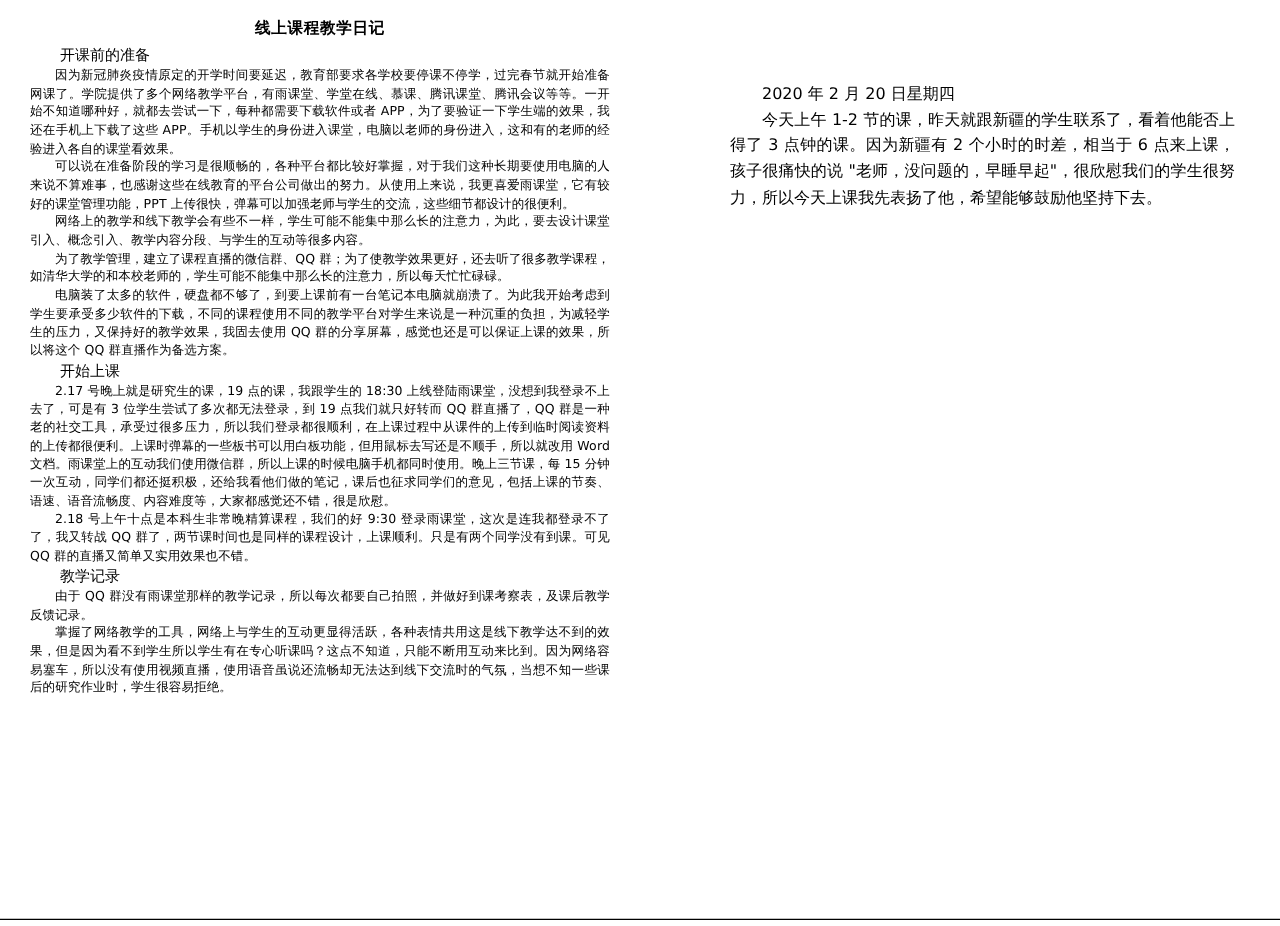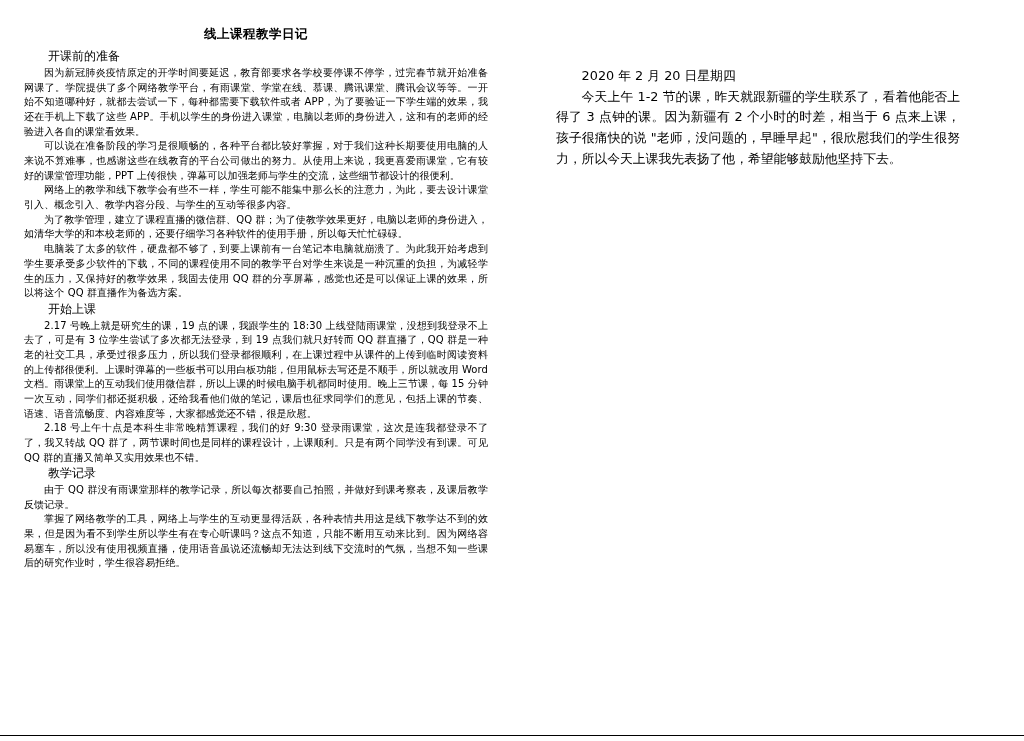--- a/index.html
+++ b/index.html
@@ -16,29 +16,29 @@
     overflow: hidden;
   }
   .page {
     position: absolute;
     inset: 0;
     background: #ffffff;
   }
   .left-col {
     position: absolute;
     left: 0px;
-    top: 16px;
+    top: 4px;
     width: 512px;
     height: 544px;
     box-sizing: border-box;
     padding: 10px 24px 0 24px;
   }
   .right-col {
     position: absolute;
-    left: 484px;
+    left: 512px;
     top: 0px;
     width: 512px;
     height: 549px;
     box-sizing: border-box;
     padding: 66px 36px 0 72px;
   }
   .doc-title {
     text-align: center;
     font-size: 12.5px;
     font-weight: bold;
@@ -103,21 +103,21 @@
 <body>
 
 <div class="page">
 
   <div class="left-col">
     <div class="doc-title">线上课程教学日记</div>
     <p class="heading-line indent0">开课前的准备</p>
     <p class="para indent2">因为新冠肺炎疫情原定的开学时间要延迟，教育部要求各学校要停课不停学，过完春节就开始准备网课了。学院提供了多个网络教学平台，有雨课堂、学堂在线、慕课、腾讯课堂、腾讯会议等等。一开始不知道哪种好，就都去尝试一下，每种都需要下载软件或者 APP，为了要验证一下学生端的效果，我还在手机上下载了这些 APP。手机以学生的身份进入课堂，电脑以老师的身份进入，这和有的老师的经验进入各自的课堂看效果。</p>
     <p class="para indent2">可以说在准备阶段的学习是很顺畅的，各种平台都比较好掌握，对于我们这种长期要使用电脑的人来说不算难事，也感谢这些在线教育的平台公司做出的努力。从使用上来说，我更喜爱雨课堂，它有较好的课堂管理功能，PPT 上传很快，弹幕可以加强老师与学生的交流，这些细节都设计的很便利。</p>
     <p class="para indent2">网络上的教学和线下教学会有些不一样，学生可能不能集中那么长的注意力，为此，要去设计课堂引入、概念引入、教学内容分段、与学生的互动等很多内容。</p>
-    <p class="para indent2">为了教学管理，建立了课程直播的微信群、QQ 群；为了使教学效果更好，电脑以老师的身份进入，如清华大学的和本校老师的，还要仔细学习各种软件的使用手册，所以每天忙忙碌碌。</p>
+    <p class="para indent2">为了教学管理，建立了课程直播的微信群、QQ 群；为了使教学效果更好，还去听了很多教学课程，如清华大学的和本校老师的，学生可能不能集中那么长的注意力，所以每天忙忙碌碌。</p>
     <p class="para indent2">电脑装了太多的软件，硬盘都不够了，到要上课前有一台笔记本电脑就崩溃了。为此我开始考虑到学生要承受多少软件的下载，不同的课程使用不同的教学平台对学生来说是一种沉重的负担，为减轻学生的压力，又保持好的教学效果，我固去使用 QQ 群的分享屏幕，感觉也还是可以保证上课的效果，所以将这个 QQ 群直播作为备选方案。</p>
     <p class="heading-line">开始上课</p>
     <p class="para indent2">2.17 号晚上就是研究生的课，19 点的课，我跟学生的 18:30 上线登陆雨课堂，没想到我登录不上去了，可是有 3 位学生尝试了多次都无法登录，到 19 点我们就只好转而 QQ 群直播了，QQ 群是一种老的社交工具，承受过很多压力，所以我们登录都很顺利，在上课过程中从课件的上传到临时阅读资料的上传都很便利。上课时弹幕的一些板书可以用白板功能，但用鼠标去写还是不顺手，所以就改用 Word 文档。雨课堂上的互动我们使用微信群，所以上课的时候电脑手机都同时使用。晚上三节课，每 15 分钟一次互动，同学们都还挺积极，还给我看他们做的笔记，课后也征求同学们的意见，包括上课的节奏、语速、语音流畅度、内容难度等，大家都感觉还不错，很是欣慰。</p>
     <p class="para indent2">2.18 号上午十点是本科生非常晚精算课程，我们的好 9:30 登录雨课堂，这次是连我都登录不了了，我又转战 QQ 群了，两节课时间也是同样的课程设计，上课顺利。只是有两个同学没有到课。可见 QQ 群的直播又简单又实用效果也不错。</p>
     <p class="heading-line">教学记录</p>
     <p class="para indent2">由于 QQ 群没有雨课堂那样的教学记录，所以每次都要自己拍照，并做好到课考察表，及课后教学反馈记录。</p>
     <p class="para indent2">掌握了网络教学的工具，网络上与学生的互动更显得活跃，各种表情共用这是线下教学达不到的效果，但是因为看不到学生所以学生有在专心听课吗？这点不知道，只能不断用互动来比到。因为网络容易塞车，所以没有使用视频直播，使用语音虽说还流畅却无法达到线下交流时的气氛，当想不知一些课后的研究作业时，学生很容易拒绝。</p>
 
   </div>
 

